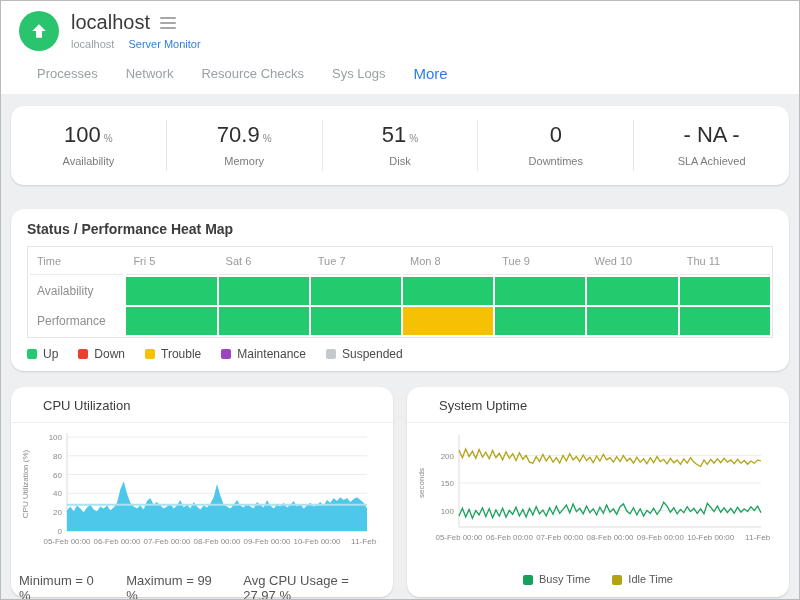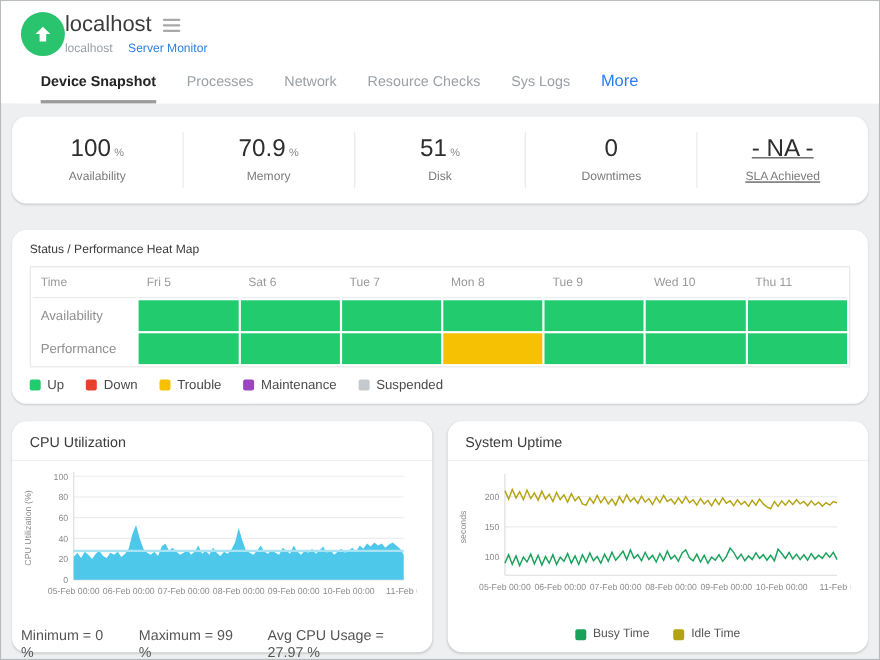--- a/index.html
+++ b/index.html
@@ -9,59 +9,59 @@
     background:#edeff0;
     border:1px solid #b9bcbe;
     overflow:hidden;
     color:#3a3a3a;
   }
   
   .header { background:#fff; padding:10px 0 0 18px; }
   .header-top { display:flex; align-items:flex-start; }
   .avatar { width:40px; height:40px; border-radius:50%; background:#2bc46e;
             display:flex; align-items:center; justify-content:center; flex:0 0 40px; }
-  .head-text { }
+  .head-text { margin-left:12px; }
   .title-row { display:flex; align-items:center; gap:10px; }
   .page-title { font-size:20px; color:#3b3b3b; }
   .menu-icon { display:inline-flex; flex-direction:column; gap:3px; cursor:pointer; padding:3px 0; }
   .menu-icon span { width:16px; height:2px; background:#a9a9a9; border-radius:1px; }
   .sub-row { display:flex; gap:14px; margin-top:4px; font-size:11px; }
   .sub-name { color:#9aa0a6; }
   .sub-link { color:#2f80e0; cursor:pointer; }
   
   .tabs { display:flex; align-items:center; gap:28px; padding:14px 0 0 18px; background:#fff; }
   .tab { font-size:13px; color:#9aa0a6; cursor:pointer; padding-bottom:10px; border-bottom:3px solid transparent; }
   .tab.active { color:#232323; font-weight:700; border-bottom-color:#9b9b9b; }
   .tab-more { font-size:15px; color:#2b7cf0; cursor:pointer; padding-bottom:12px; }
   
   .card { background:#fff; box-shadow:0 1px 2px rgba(0,0,0,.14); border-radius:13px; }
   
   .stats-card { margin:12px 10px 0 10px; display:flex; padding:14px 0; }
   .stat { flex:1; text-align:center; border-right:1px solid #e8e8e8; padding:2px 0 4px; }
-  .stat:last-child { border-right:none;text-decoration:underline; }
+  .stat:last-child { border-right:none; }
   .stat-value { font-size:22px; color:#2e2e2e; }
   .stat-unit { font-size:10px; color:#8a8a8a; margin-left:3px; }
   .stat-label { font-size:11px; color:#7b7b7b; margin-top:7px; }
   
   .heatmap-card { margin:24px 10px 0 10px; padding:12px 16px 10px; }
-  .heatmap-title { font-size:11px; color:#3c3c3c; font-weight:400; padding-bottom:9px; }
+  .heatmap-title { font-size:14px; color:#3c3c3c; font-weight:700; padding-bottom:9px; }
   .hm-table-wrap { border:1px solid #e5e5e5; }
   table.hm { width:100%; border-collapse:separate; border-spacing:2px; }
   .hm th { font-size:11px; color:#9a9a9a; font-weight:400; text-align:left; padding:6px 2px 7px 7px; }
   .hm thead tr { border-bottom:4px solid #7f1d1d; }
   .hm .hm-head-row th { border-bottom:1px solid #eaeaea; }
   .hm td.row-label { font-size:12px; color:#8f8f8f; padding:7px 2px 7px 7px; }
   .hm td.cell { height:28px; cursor:pointer; }
   .hm-legend { display:flex; gap:20px; margin-top:9px; align-items:center; }
   .hm-legend .item { display:flex; align-items:center; gap:6px; font-size:12px; color:#4a4a4a; }
   .swatch { width:10px; height:10px; border-radius:2px; display:inline-block; }
   
   .charts-row { display:flex; gap:14px; margin:16px 10px 0 10px; }
   .chart-card { flex:1; padding:0 0 8px; height:210px; }
-  .chart-title { font-size:13px; color:#3c3c3c; font-weight:500; padding:11px 16px 9px; border-bottom:1px solid #eee; }
+  .chart-title { font-size:13px; color:#3c3c3c; font-weight:500; padding:11px 32px 9px; border-bottom:1px solid #eee; }
   .chart-body { padding:6px 8px 0; }
   svg text.tick { font-family:"Liberation Sans","DejaVu Sans",sans-serif; font-size:8px; fill:#8a8a8a; }
   .cpu-summary { display:flex; justify-content:center; gap:26px; font-size:13px; color:#555; margin-top:8px; }
   .uptime-legend { display:flex; justify-content:center; gap:22px; margin-top:14px; }
   .uptime-legend .item { display:flex; align-items:flex-end; gap:6px; font-size:11px; color:#555; cursor:pointer; }
 </style>
 </head>
 <body>
 
 <div class="header">
@@ -80,21 +80,20 @@
             <span></span>
           </span>
       </div>
       <div class="sub-row">
         <span class="sub-name">localhost</span>
         <span class="sub-link">Server Monitor</span>
       </div>
     </div>
   </div>
   <div class="tabs" id="tabs">
-      <span class="tab active">Device Snapshot</span>
       <span class="tab">Processes</span>
       <span class="tab">Network</span>
       <span class="tab">Resource Checks</span>
       <span class="tab">Sys Logs</span>
       <span class="tab-more">More</span>
     </div>
 </div>
 
 <div class="card stats-card" id="stats">
     <div class="stat">

